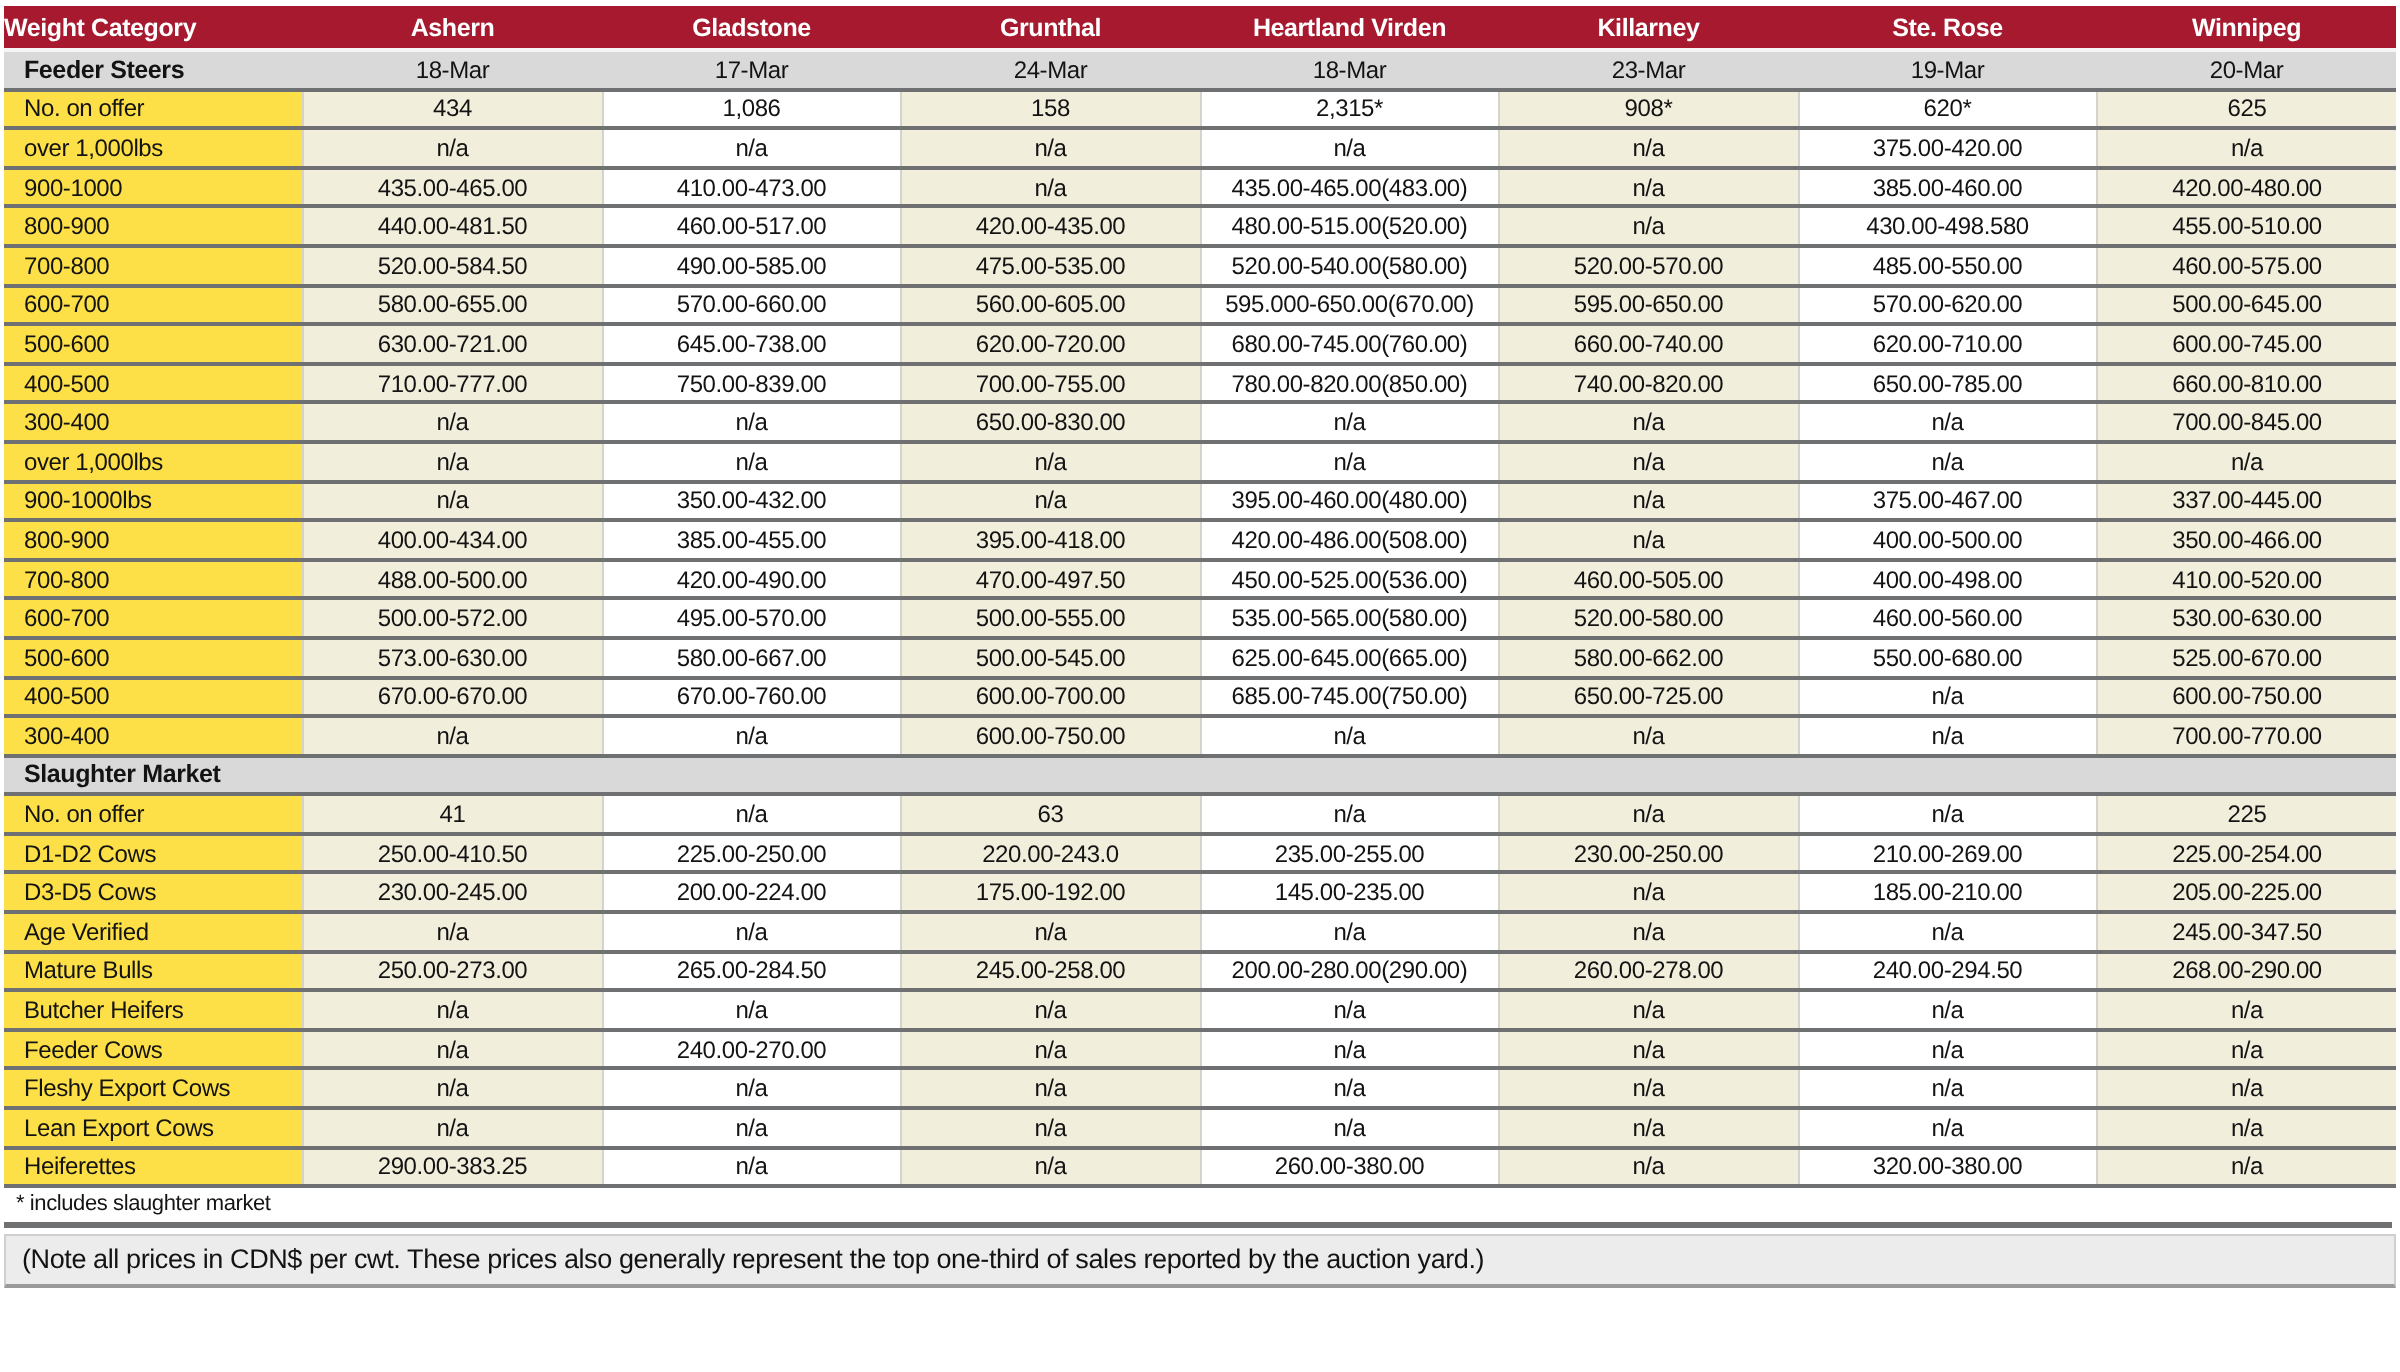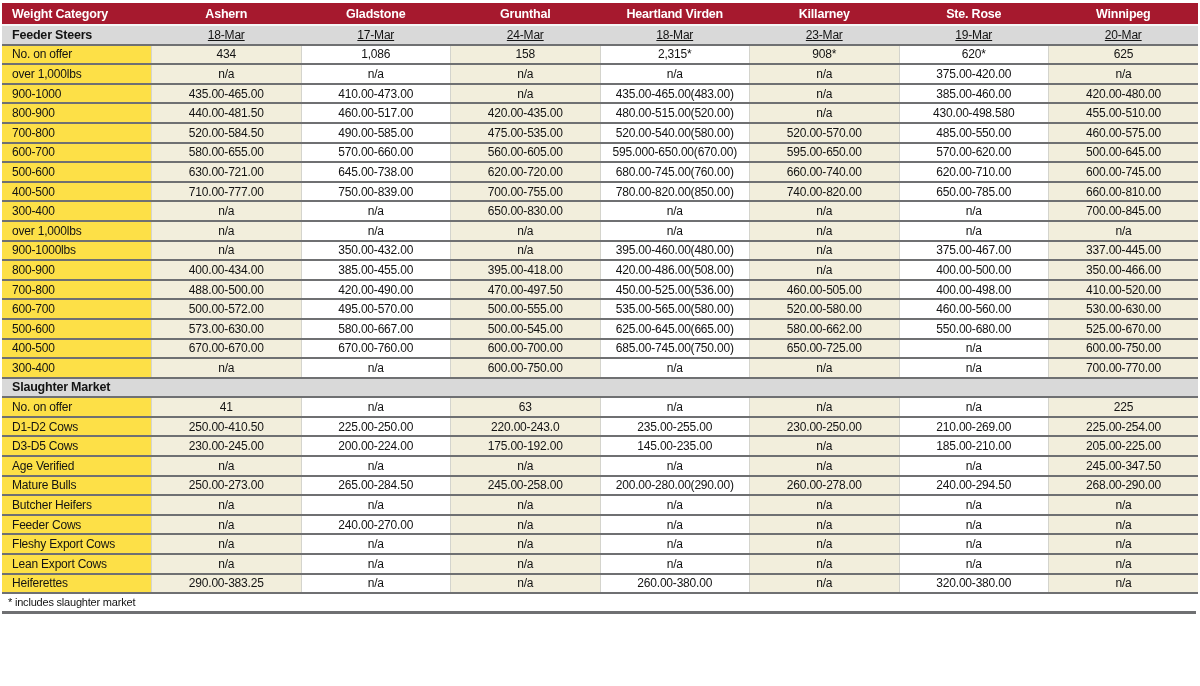--- a/index.html
+++ b/index.html
@@ -18,33 +18,33 @@
   .wrap{padding:3px 2px 0 2px;}
   table{
     border-collapse:collapse;table-layout:fixed;width:1196px;
     border-bottom:2px solid var(--line);
   }
   col{width:12.5%;}
   thead th{
     background:var(--red);color:#fff;font-weight:bold;font-size:12.5px;
     height:21px;text-align:center;padding:0;border-bottom:2px solid #f5f5f5;
   }
-  thead th.label-col{text-align:left;padding-left:10px;}
+  thead th.label-col{text-align:left;}
   tbody tr{border-top:2px solid var(--line);}
   tbody tr:first-child{border-top:none;margin-top:40px;}
   td{
     height:17.6px;font-size:12px;text-align:center;vertical-align:middle;
     padding:0;white-space:nowrap;overflow:hidden;
   }
   td.row-label{text-align:left;padding-left:10px;background:#fde047;}
   tr.section-row td{background:var(--gray);}
   td.section-label{font-weight:bold;font-size:12.5px;}
   td.val{background:#fff;border-left:1px solid #d4d4cd;}
   td.val.beige{background:var(--beige);}
-  td.date-cell{background:var(--gray);text-decoration:underline;}
+  td.date-cell{background:var(--gray);}
   .footnote{
     width:1188px;height:17px;line-height:17px;font-size:11px;
     padding-left:6px;border-bottom:3px solid var(--line);
   }
   .note{
     width:1186px;margin-top:3px;height:24px;line-height:24px;
     background:#ECECEC;font-size:13.5px;padding-left:8px;
     border:1px solid #cfcfcf;border-bottom:2px solid #9a9a9a;
   }
 </style>
@@ -356,13 +356,14 @@
           <td class="val">n/a</td>
           <td class="val beige">n/a</td>
           <td class="val">260.00-380.00</td>
           <td class="val beige">n/a</td>
           <td class="val">320.00-380.00</td>
           <td class="val beige">n/a</td>
         </tr>
       </tbody>
   </table>
   <div class="footnote">* includes slaughter market</div>
+  <div class="note">(Note all prices in CDN$ per cwt. These prices also generally represent the top one-third of sales reported by the auction yard.)</div>
 </div>
 
 </body></html>

